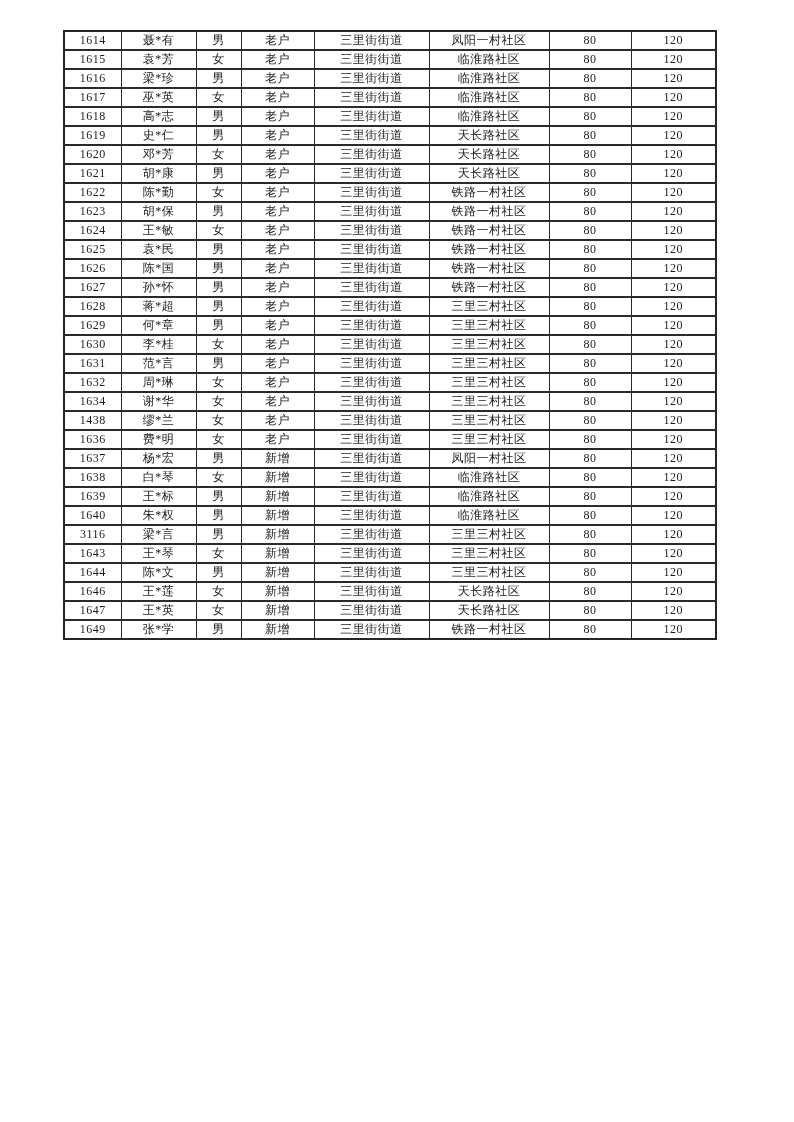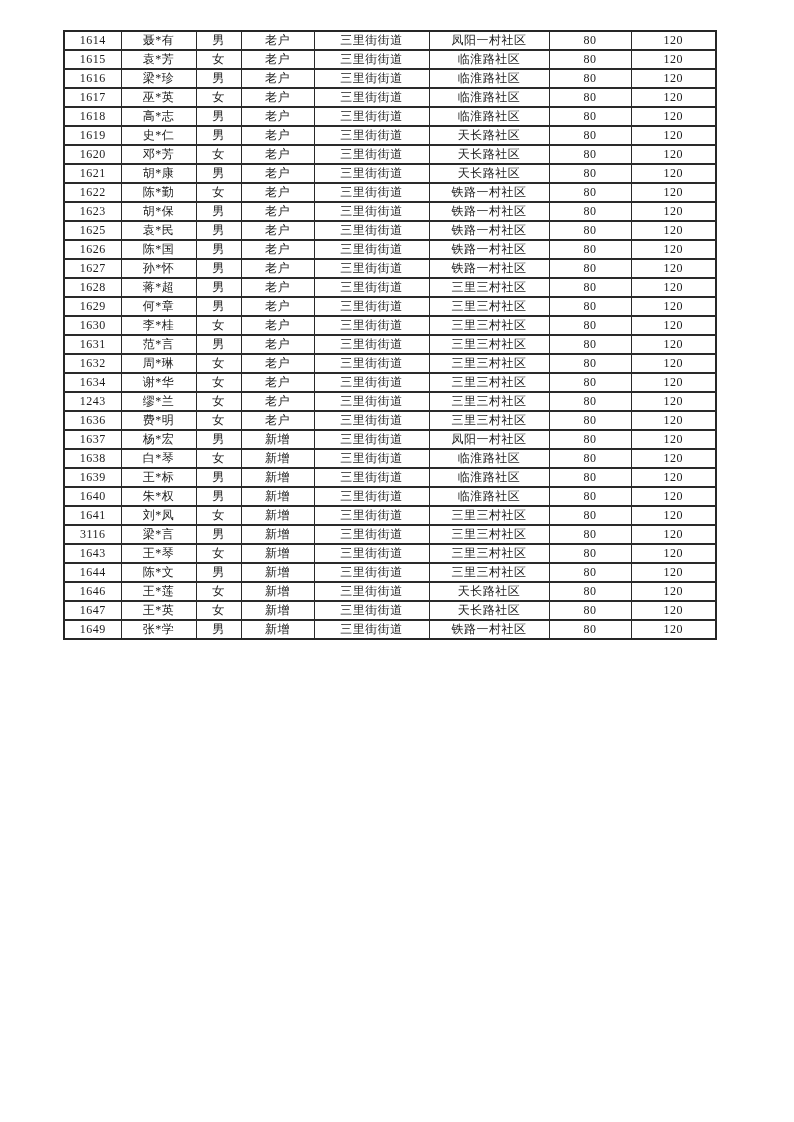--- a/index.html
+++ b/index.html
@@ -159,20 +159,30 @@
     <td>1623</td>
     <td>胡*保</td>
     <td>男</td>
     <td>老户</td>
     <td>三里街街道</td>
     <td>铁路一村社区</td>
     <td>80</td>
     <td>120</td>
   </tr>
         <tr>
+    <td>1624</td>
+    <td>王*敏</td>
+    <td>女</td>
+    <td>老户</td>
+    <td>三里街街道</td>
+    <td>铁路一村社区</td>
+    <td>80</td>
+    <td>120</td>
+  </tr>
+        <tr>
     <td>1625</td>
     <td>袁*民</td>
     <td>男</td>
     <td>老户</td>
     <td>三里街街道</td>
     <td>铁路一村社区</td>
     <td>80</td>
     <td>120</td>
   </tr>
         <tr>
@@ -249,21 +259,21 @@
     <td>1634</td>
     <td>谢*华</td>
     <td>女</td>
     <td>老户</td>
     <td>三里街街道</td>
     <td>三里三村社区</td>
     <td>80</td>
     <td>120</td>
   </tr>
         <tr>
-    <td>1243</td>
+    <td>1438</td>
     <td>缪*兰</td>
     <td>女</td>
     <td>老户</td>
     <td>三里街街道</td>
     <td>三里三村社区</td>
     <td>80</td>
     <td>120</td>
   </tr>
         <tr>
     <td>1636</td>
@@ -305,30 +315,20 @@
     <td>80</td>
     <td>120</td>
   </tr>
         <tr>
     <td>1640</td>
     <td>朱*权</td>
     <td>男</td>
     <td>新增</td>
     <td>三里街街道</td>
     <td>临淮路社区</td>
-    <td>80</td>
-    <td>120</td>
-  </tr>
-        <tr>
-    <td>1641</td>
-    <td>刘*凤</td>
-    <td>女</td>
-    <td>新增</td>
-    <td>三里街街道</td>
-    <td>三里三村社区</td>
     <td>80</td>
     <td>120</td>
   </tr>
         <tr>
     <td>3116</td>
     <td>梁*言</td>
     <td>男</td>
     <td>新增</td>
     <td>三里街街道</td>
     <td>三里三村社区</td>

